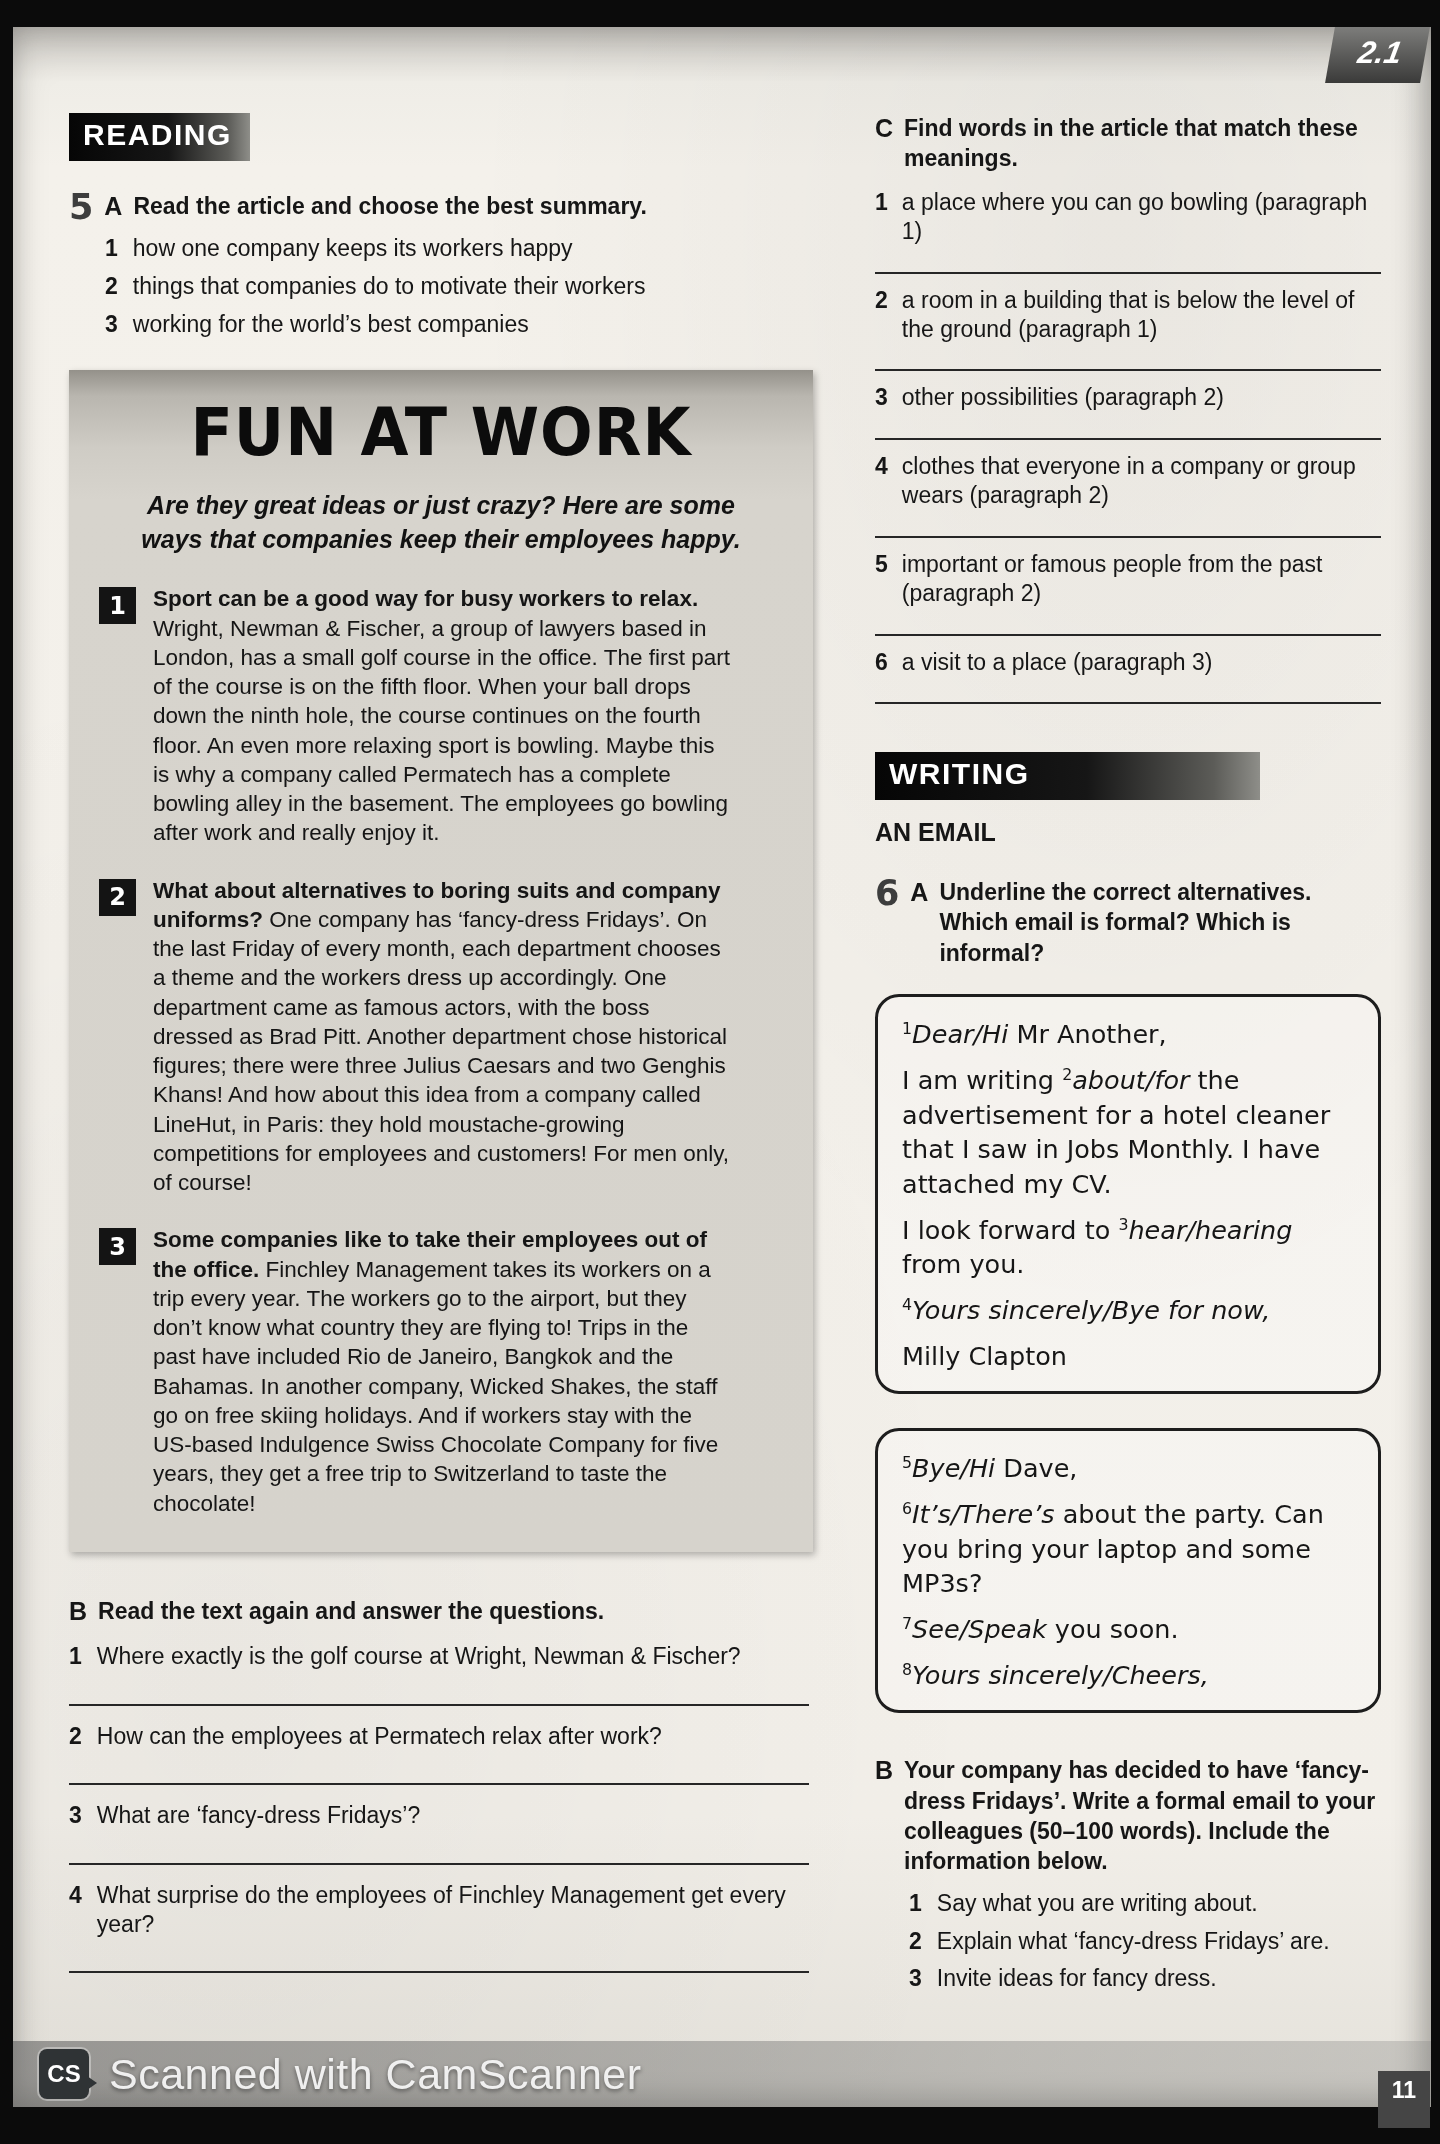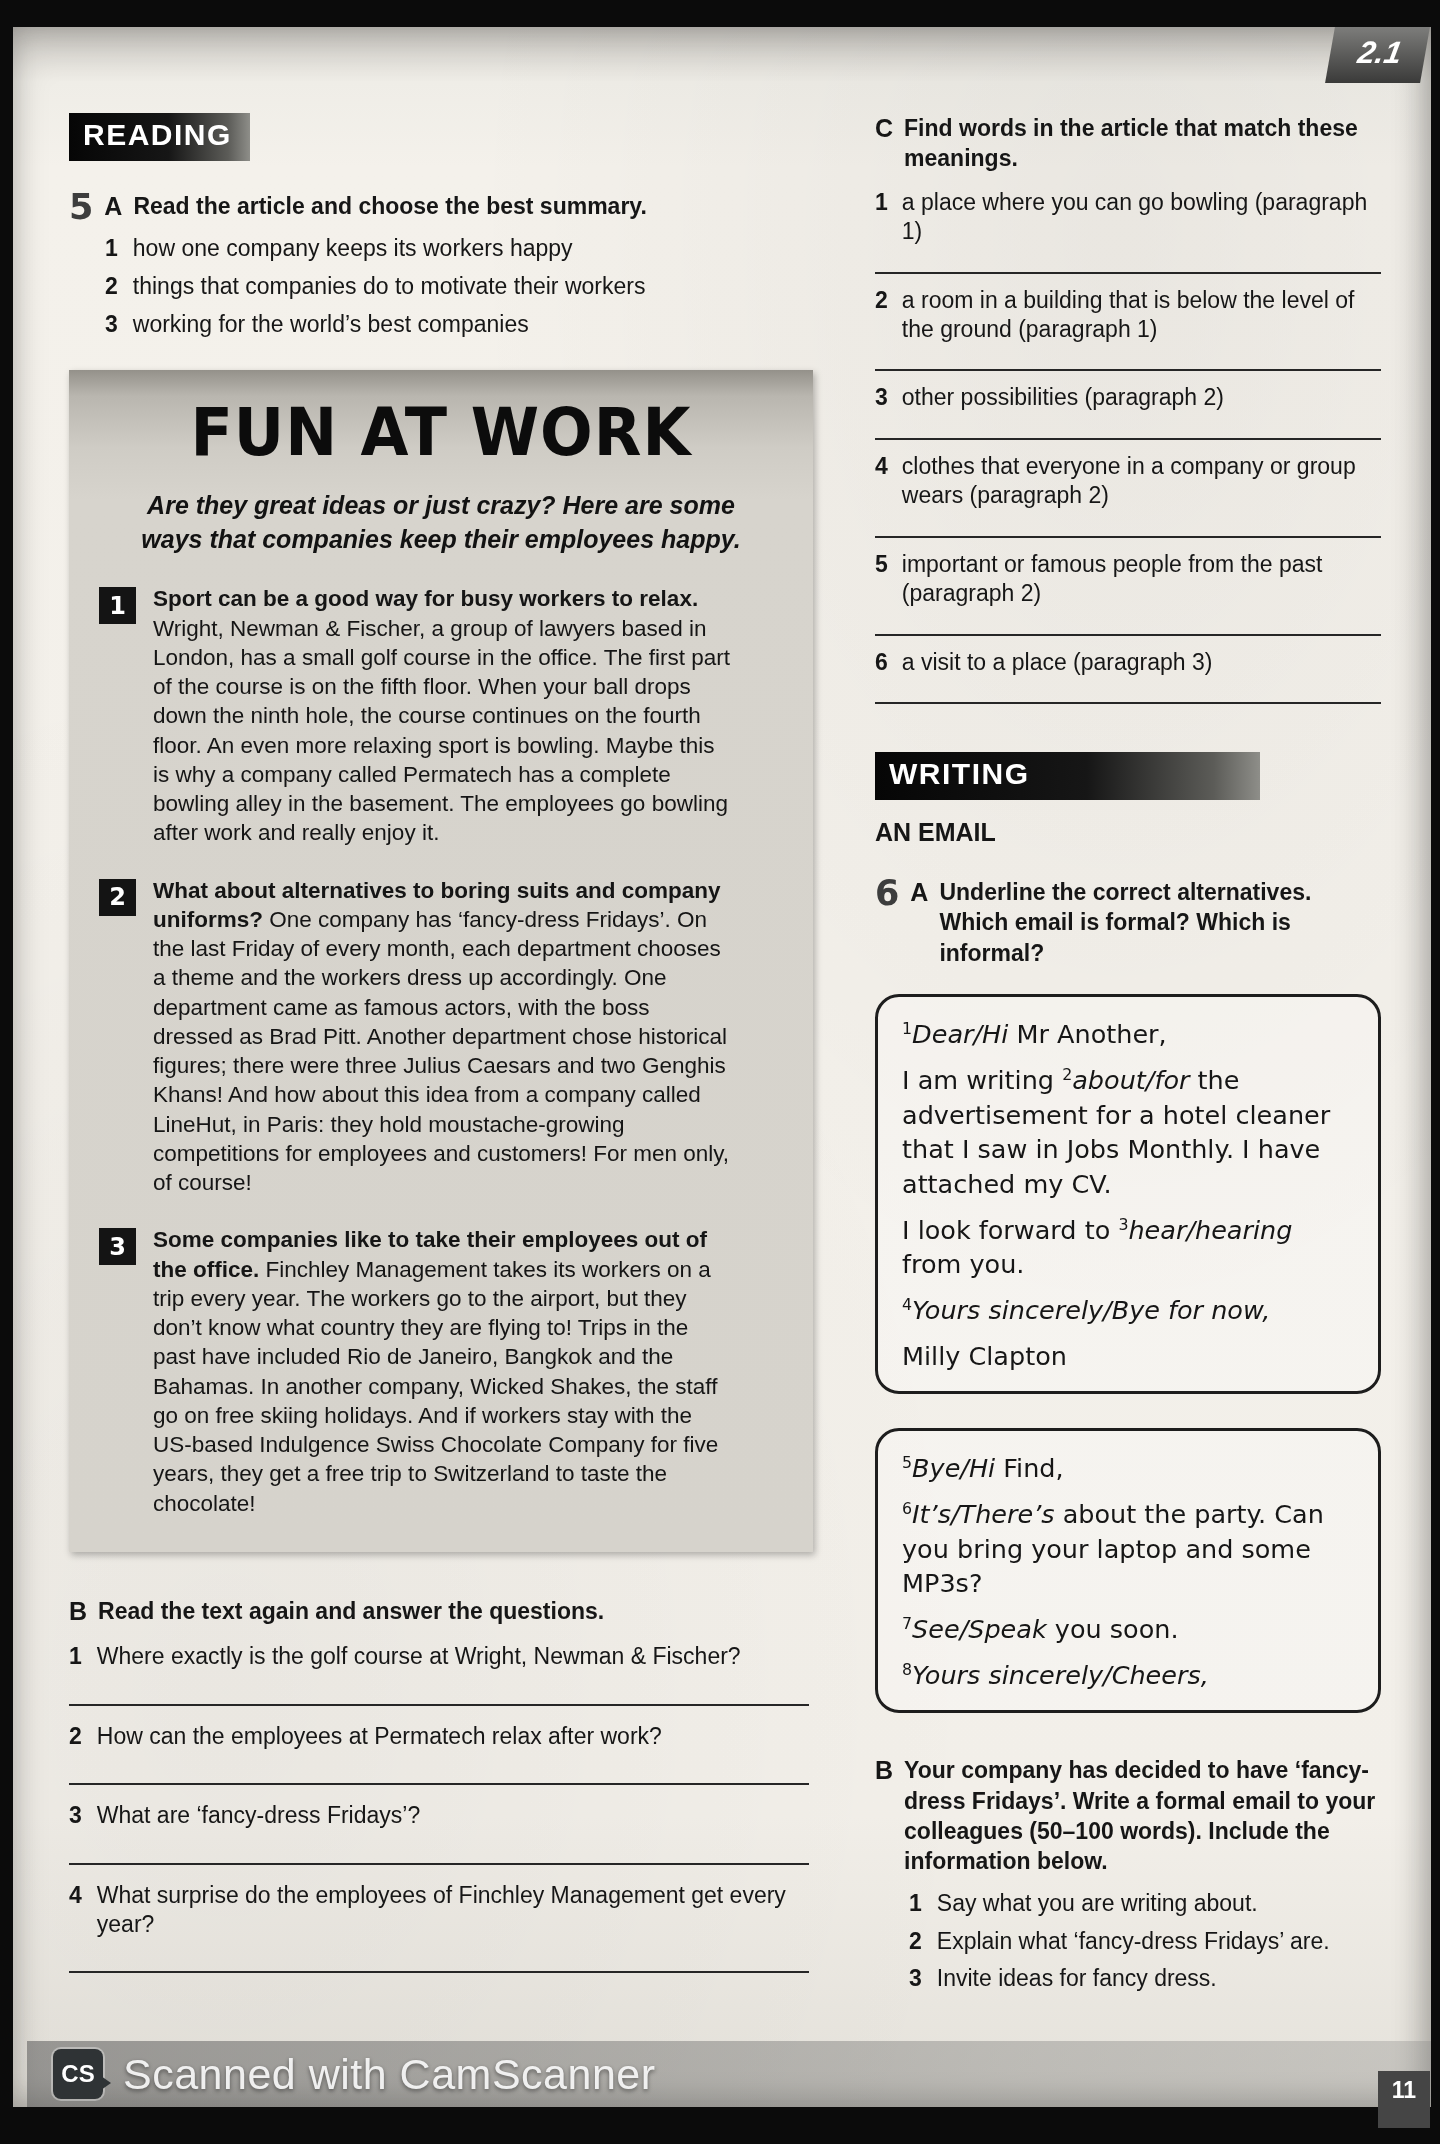--- a/index.html
+++ b/index.html
@@ -56,21 +56,21 @@
   .email-card{border:3px solid #1d1d1d;border-radius:24px;padding:20px 24px 16px;margin-top:26px;
     font-family:"DejaVu Sans",sans-serif;font-size:25.5px;line-height:1.36;background:rgba(255,255,255,0.28);}
   .email-card p{margin-bottom:11px;}
   .email-card p:last-child{margin-bottom:2px;}
   .email-card sup{font-size:0.62em;}
   .email2{margin-top:34px;}
   .wb-head{margin-top:42px;}
   .tasks{margin:12px 0 0 34px;}
   .task{display:flex;gap:15px;font-size:23px;margin-top:8px;line-height:1.3;}
 
-  .watermark{position:absolute;left:27px;right:9px;bottom:37px;height:66px;z-index:4;
+  .watermark{position:absolute;left:13px;right:9px;bottom:37px;height:66px;z-index:4;
     background:linear-gradient(90deg,rgba(88,88,88,0.55),rgba(120,120,118,0.38) 70%,rgba(130,130,128,0.30));
     display:flex;align-items:center;gap:20px;padding-left:26px;}
   .cs-logo{width:50px;height:50px;background:#2f3335;border-radius:8px;display:flex;align-items:center;justify-content:center;
     color:#fff;font-weight:bold;font-size:24px;box-shadow:0 0 0 2px rgba(255,255,255,0.35);position:relative;flex:none;}
   .cs-logo:after{content:"";position:absolute;right:-8px;bottom:9px;border-left:10px solid #2f3335;border-top:7px solid transparent;border-bottom:7px solid transparent;}
   .wm-text{font-size:43px;color:rgba(250,250,250,0.92);text-shadow:0 2px 4px rgba(0,0,0,0.45);letter-spacing:0.5px;}
   .pagenum{position:absolute;right:10px;bottom:16px;background:#454545;color:#fff;font-weight:bold;font-size:23px;padding:6px 14px 24px;z-index:5;}
 </style>
 </head>
 <body>
@@ -217,21 +217,21 @@
 
         <div class="email-card">
           <p class="email-line"><span></span><sup>1</sup><i>Dear/Hi</i><span> Mr Another,</span></p>
           <p class="email-line"><span>I am writing </span><sup>2</sup><i>about/for</i><span> the advertisement for a hotel cleaner that I saw in Jobs Monthly. I have attached my CV.</span></p>
           <p class="email-line"><span>I look forward to </span><sup>3</sup><i>hear/hearing</i><span> from you.</span></p>
           <p class="email-line"><span></span><sup>4</sup><i>Yours sincerely/Bye for now,</i><span></span></p>
           <p class="email-line"><span>Milly Clapton</span></p>
         </div>
 
         <div class="email-card email2">
-          <p class="email-line"><span></span><sup>5</sup><i>Bye/Hi</i><span> Find,</span></p>
+          <p class="email-line"><span></span><sup>5</sup><i>Bye/Hi</i><span> Dave,</span></p>
           <p class="email-line"><span></span><sup>6</sup><i>It’s/There’s</i><span> about the party. Can you bring your laptop and some MP3s?</span></p>
           <p class="email-line"><span></span><sup>7</sup><i>See/Speak</i><span> you soon.</span></p>
           <p class="email-line"><span></span><sup>8</sup><i>Yours sincerely/Cheers,</i><span></span></p>
         </div>
 
         <div class="ex-head wb-head">
           <span class="ex-letter">B</span>
           <span class="instr">Your company has decided to have ‘fancy-dress Fridays’. Write a formal email to your colleagues (50–100 words). Include the information below.</span>
         </div>
         <div class="tasks">

